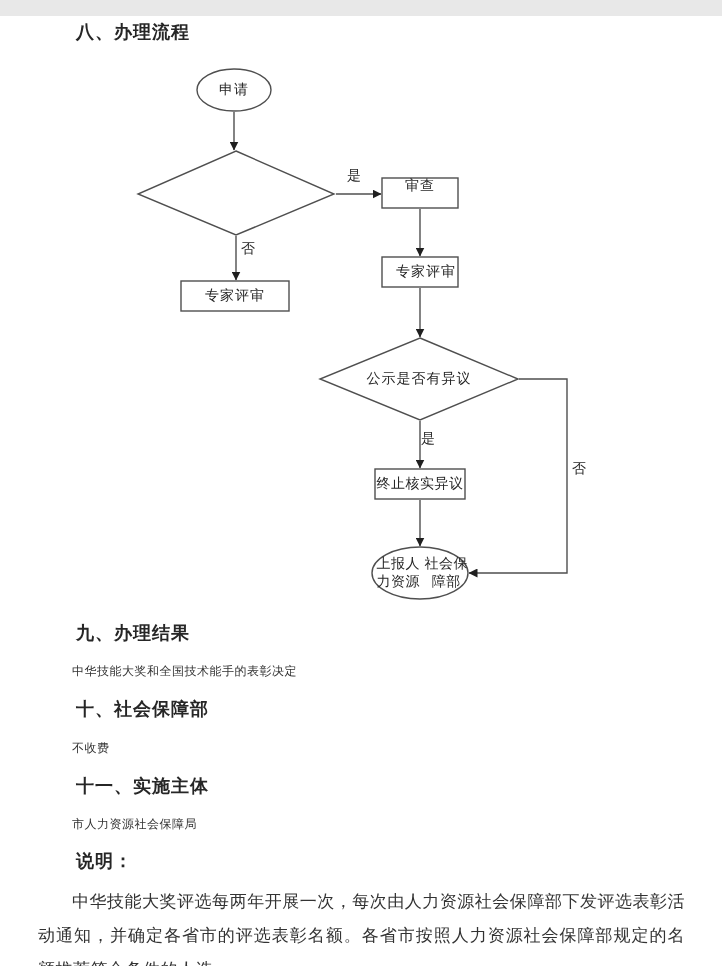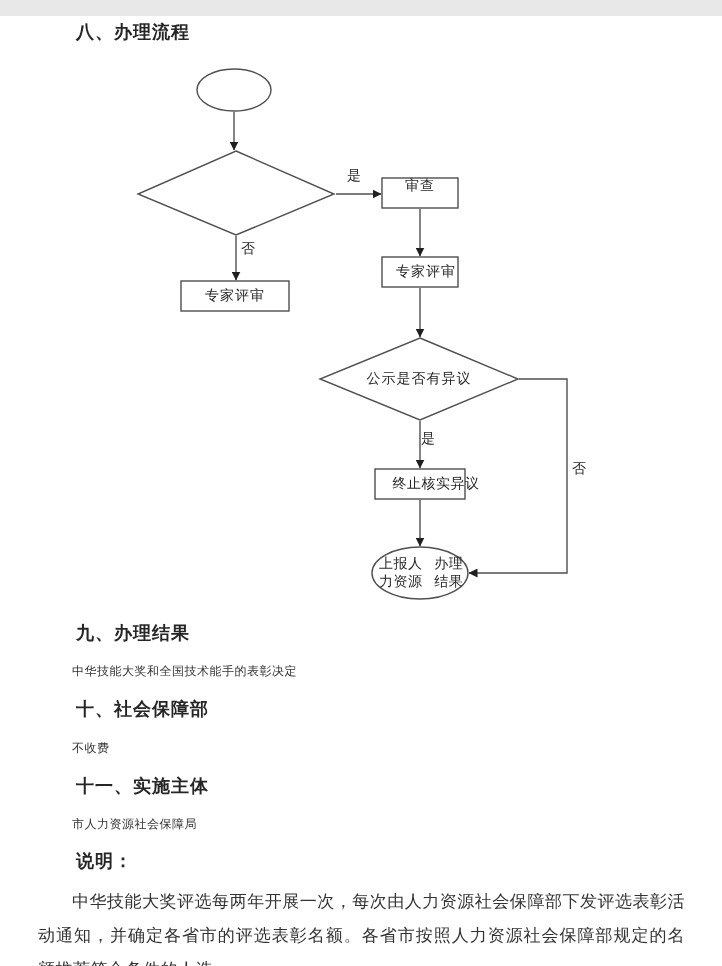--- a/index.html
+++ b/index.html
@@ -88,28 +88,29 @@
     <ellipse cx="234" cy="74" rx="37" ry="21" fill="#ffffff" stroke="#4f4f4f" stroke-width="1.4"></ellipse>
     <polygon points="236,135 334,178 236,219 138,178" fill="#ffffff" stroke="#4f4f4f" stroke-width="1.4"></polygon>
     <rect x="382" y="162" width="76" height="30" fill="#ffffff" stroke="#4f4f4f" stroke-width="1.4"></rect>
     <rect x="181" y="265" width="108" height="30" fill="#ffffff" stroke="#4f4f4f" stroke-width="1.4"></rect>
     <rect x="382" y="241" width="76" height="30" fill="#ffffff" stroke="#4f4f4f" stroke-width="1.4"></rect>
     <polygon points="420,322 518,363 420,404 320,363" fill="#ffffff" stroke="#4f4f4f" stroke-width="1.4"></polygon>
     <rect x="375" y="453" width="90" height="30" fill="#ffffff" stroke="#4f4f4f" stroke-width="1.4"></rect>
     <ellipse cx="420" cy="557" rx="48" ry="26" fill="#ffffff" stroke="#4f4f4f" stroke-width="1.4"></ellipse>
   </svg>
 
+  <div class="fc-label" style="left:197px;top:53px;width:74px;height:42px;">申请</div>
   <div class="fc-label" style="left:382px;top:162px;width:76px;height:16px;">审查</div>
   <div class="fc-label" style="left:181px;top:265px;width:108px;height:30px;">专家评审</div>
   <div class="fc-label" style="left:382px;top:241px;width:88px;height:30px;">专家评审</div>
   <div class="fc-label" style="left:320px;top:322px;width:198px;height:82px;">公示是否有异议</div>
-  <div class="fc-label" style="left:391px;top:453px;width:90px;height:30px;letter-spacing:0.5px;">终止核实异议</div>
+  <div class="fc-label" style="left:375px;top:453px;width:90px;height:30px;letter-spacing:0.5px;">终止核实异议</div>
   <div class="fc-label fc-end-lines" style="left:372px;top:531px;width:96px;height:52px;letter-spacing:0.5px;">
     <span>上报人力资源</span>
-    <span>办理结果</span>
+    <span>社会保障部</span>
   </div>
 
   <div class="fc-edge-label" style="left:347px;top:151px;">是</div>
   <div class="fc-edge-label" style="left:241px;top:224px;">否</div>
   <div class="fc-edge-label" style="left:421px;top:414px;">是</div>
   <div class="fc-edge-label" style="left:572px;top:444px;">否</div>
 
   <div class="sec-title" style="top:605px;">九、办理结果</div>
   <div class="sec-body" style="top:644px;">中华技能大奖和全国技术能手的表彰决定</div>
 

